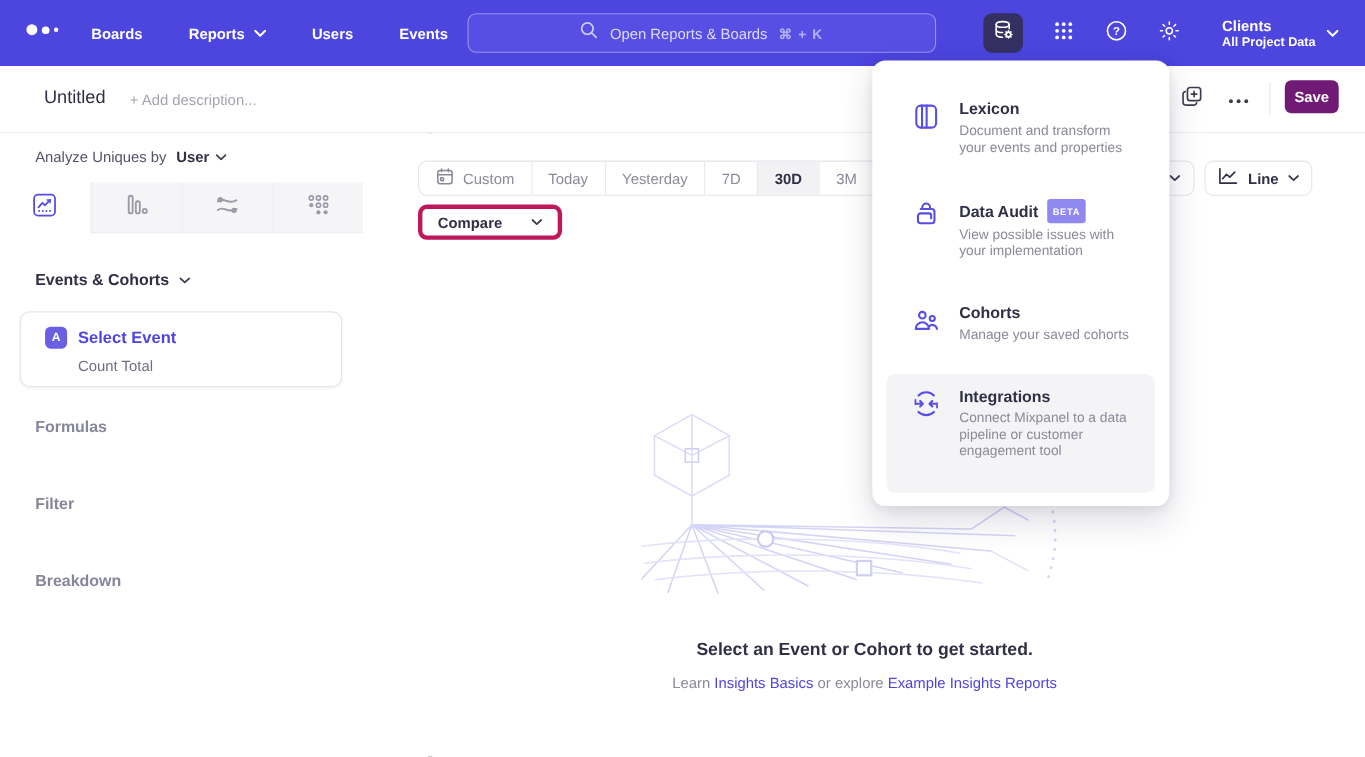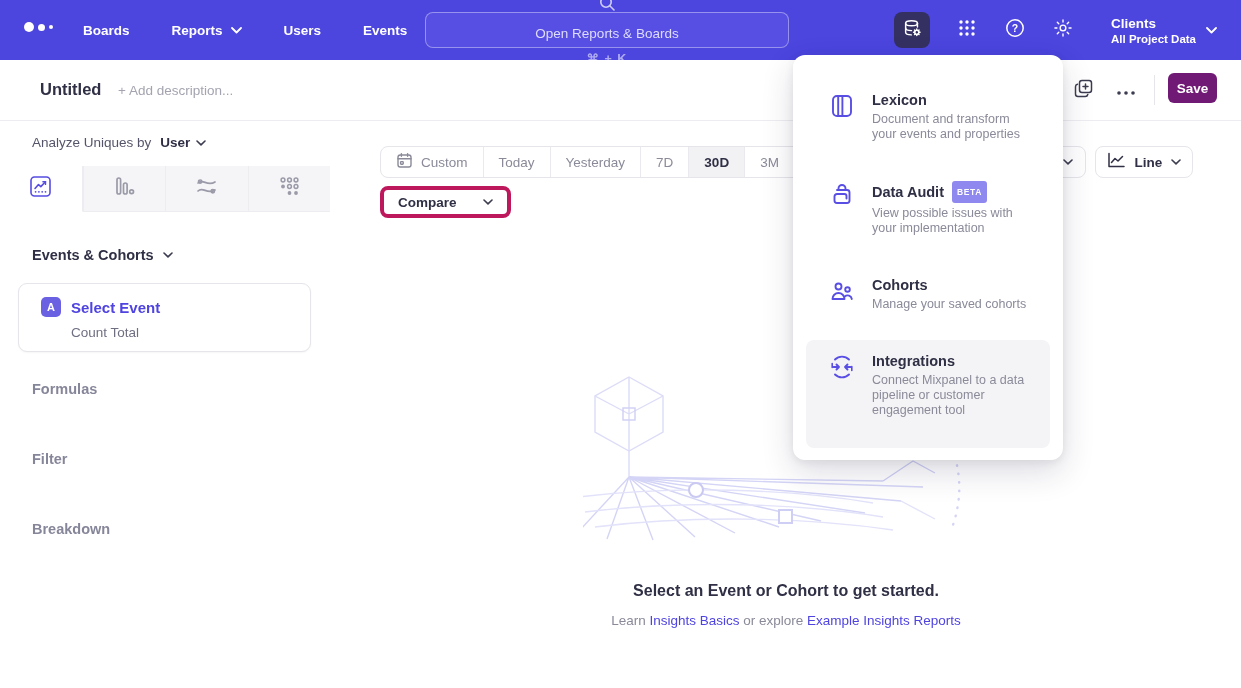--- a/index.html
+++ b/index.html
@@ -12,38 +12,38 @@
     background:#4c45de; color:#fff; z-index:20; }
   .nav-logo { position:absolute; left:24px; top:22px; display:flex; align-items:center; gap:4px; }
   .nav-logo i { display:block; border-radius:50%; background:#fff; }
   .nav-logo i:nth-child(1){ width:10px; height:10px; }
   .nav-logo i:nth-child(2){ width:7px;  height:7px; }
   .nav-logo i:nth-child(3){ width:4px;  height:4px; }
   .nav-links { position:absolute; left:83px; top:0; height:60px; display:flex; align-items:center; gap:42px; }
   .nav-link { display:flex; align-items:center; gap:8px; font-size:13.5px; font-weight:700; color:#fff; cursor:pointer; }
   .chev { display:inline-block; }
   .chev svg { display:block; }
-  .nav-search { position:absolute; left:425px; top:12px; width:364px; height:36px;
+  .nav-search { position:absolute; left:425px; top:12px; width:426px; height:36px;
     background:#574fe3; border:1px solid rgba(255,255,255,0.38); border-radius:8px;
-    display:flex; align-items:center; justify-content:center; gap:10px; cursor:text;flex-direction:column; }
+    display:flex; align-items:center; justify-content:center; gap:10px; cursor:text; }
   .nav-search .ph { font-size:13.5px; color:#dedcfb; font-weight:400; }
   .nav-search .kbd { font-size:12.5px; color:rgba(255,255,255,0.55); font-weight:600; letter-spacing:1px; }
   .nav-right { position:absolute; right:0; top:0; height:60px; display:flex; align-items:center; }
   .nav-chip { width:36px; height:36px; border-radius:8px; background:#343061;
     display:flex; align-items:center; justify-content:center; margin-right:19px; cursor:pointer; }
   .nav-ico { width:36px; height:36px; display:flex; align-items:center; justify-content:center;
     margin-right:12px; cursor:pointer; }
   .nav-account { display:flex; align-items:center; gap:10px; margin:0 24px 0 18px; cursor:pointer; }
   .nav-account .org { font-size:13.5px; font-weight:700; line-height:17px; }
   .nav-account .proj { font-size:11.5px; font-weight:700; line-height:14px; }
 
   
   .rheader { position:absolute; top:60px; left:0; width:1241px; height:61px; background:#fff;
     border-bottom:1px solid #ededf1; }
-  .rtitle { position:absolute; left:40px; top:20px; font-size:16.5px; font-weight:700; color:#2f2f45; cursor:text; }
+  .rtitle { position:absolute; left:40px; top:20px; font-size:16.5px; font-weight:400; color:#2f2f45; cursor:text; }
   .rdesc { position:absolute; left:118px; top:23px; font-size:13.5px; color:#a4a4b0; cursor:text; }
   .hbtn { position:absolute; top:19px; width:22px; height:22px; display:flex; align-items:center;
     justify-content:center; color:#3c3c50; cursor:pointer; }
   .hdivider { position:absolute; left:1154px; top:15px; width:1px; height:30px; background:#e6e6ea; }
   .save-btn { position:absolute; left:1168px; top:13px; width:49px; height:30px; border:none;
     border-radius:6px; background:#701a75; color:#fff; font-size:13.5px; font-weight:700;
     font-family:inherit; cursor:default; }
 
   
   .sidebar { position:absolute; top:121px; left:0; width:393px; height:567px;

